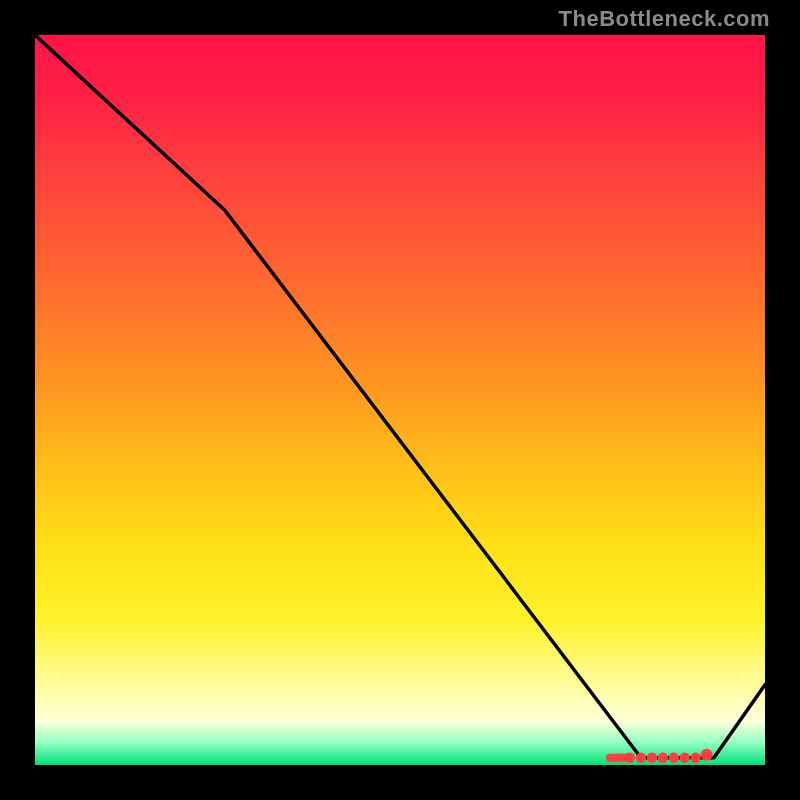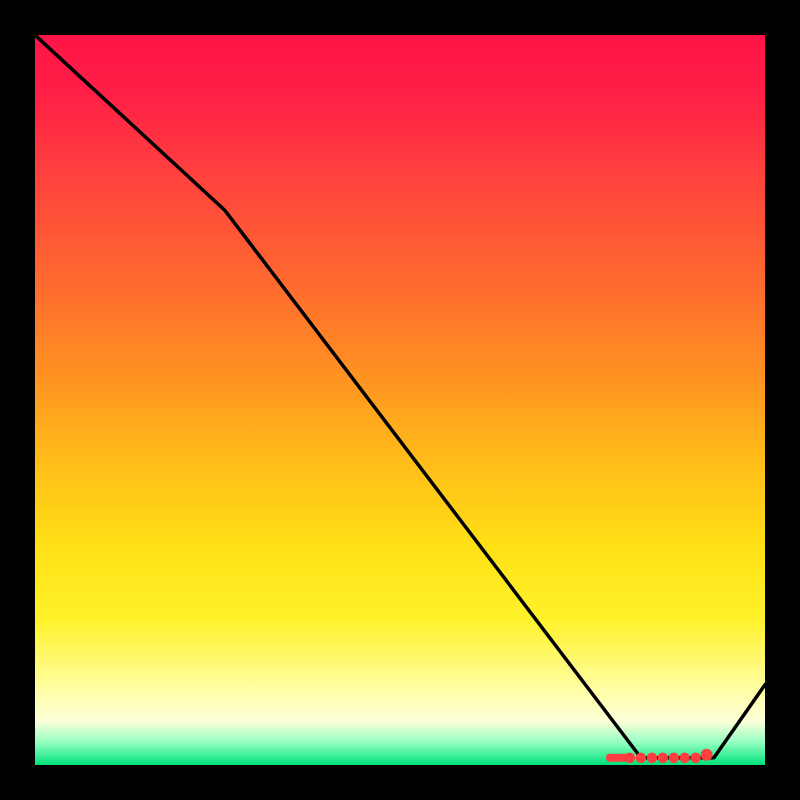--- a/index.html
+++ b/index.html
@@ -77,20 +77,21 @@
     stroke: #ff3e3f;
     stroke-width: 8;
     stroke-linecap: round;
   }
 </style>
 </head>
 <body>
 
 <div class="stage">
 
+  <div class="watermark">TheBottleneck.com</div>
 
   <div class="plot">
     <div class="gradient"></div>
 
     <svg class="overlay" viewBox="0 0 730 730" preserveAspectRatio="none">
       <path id="curve-path" class="curve" d="M0.0 0.0 L189.8 175.2 L605.9 722.7 L678.9 722.7 L730.0 649.7"></path>
       <g id="markers">
           <line x1="575.0" x2="593.0" y1="722.7" y2="722.7" class="dash"></line>
           <circle cx="594.9" cy="722.7" r="4.2" class="dot"></circle>
           <circle cx="605.9" cy="722.7" r="4.2" class="dot"></circle>

